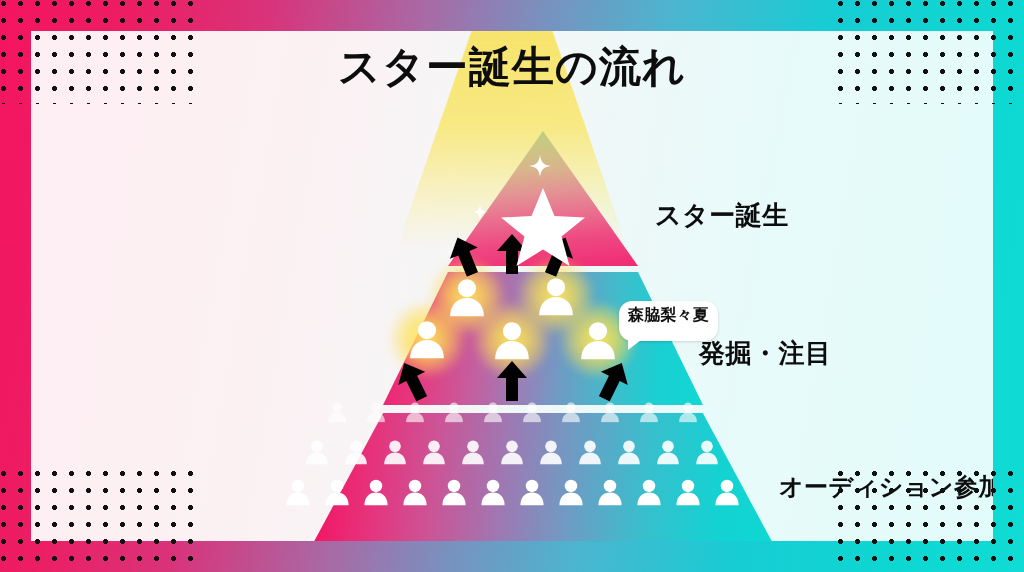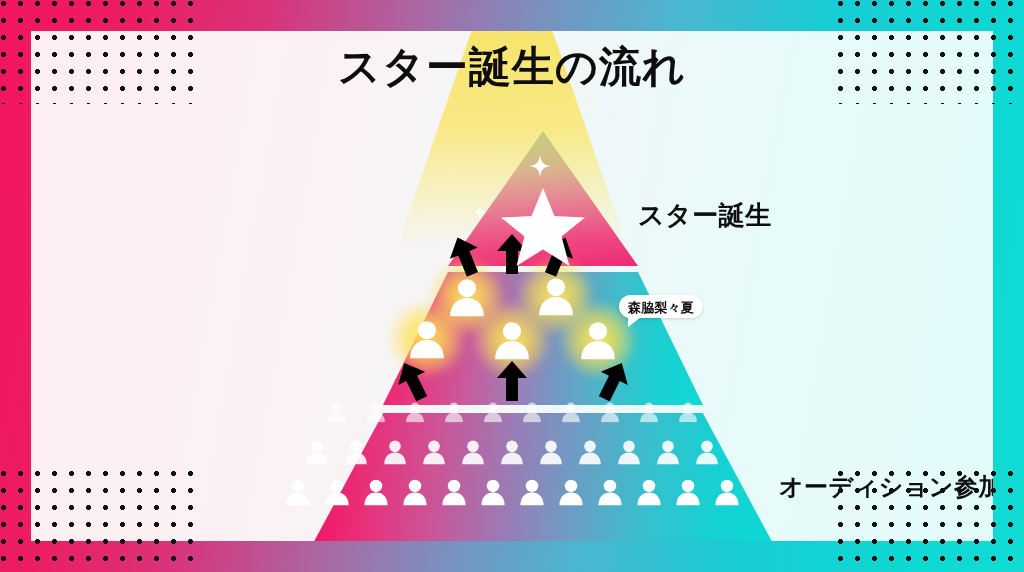--- a/index.html
+++ b/index.html
@@ -224,37 +224,37 @@
     height: 0;
     border-style: solid;
   }
   .callout-left  { left: 336px; top: 270px; font-size: 14px; }
   .callout-left::after {
     right: 9px;
     bottom: -9px;
     border-width: 10px 0 0 13px;
     border-color: #ffffff transparent transparent transparent;
   }
-  .callout-right { left: 588px; top: 264px; font-size: 13px; padding: 4px 9px 1px 9px; }
+  .callout-right { left: 588px; top: 270px; font-size: 16px; padding: 4px 9px 15px 9px; }
   .callout-right::after {
     left: 9px;
     bottom: -9px;
     border-width: 10px 13px 0 0;
     border-color: #ffffff transparent transparent transparent;
   }
 
   
   .stage-label {
     position: absolute;
     font-weight: 900;
     color: #0d0d0d;
     white-space: nowrap;
     letter-spacing: 0.5px;
   }
-  .label-top  { left: 607px; top: 167px; font-size: 26px; }
+  .label-top  { left: 624px; top: 167px; font-size: 26px; }
   .label-mid  { left: 668px; top: 305px; font-size: 26px; }
   .label-base { left: 748px; top: 440px; font-size: 24px; }
 </style>
 </head>
 <body>
 
 <div id="infographic">
 
   <div class="border-band"></div>
 
@@ -536,20 +536,21 @@
             <path d="M10 0 C11 7 13 9 20 10 C13 11 11 13 10 20 C9 13 7 11 0 10 C7 9 9 7 10 0 Z" fill="#ffffff"></path>
           </svg></div>
         <div class="sparkle" style="left: 449px; top: 181px;"><svg width="15" height="15" viewBox="0 0 20 20">
             <path d="M10 0 C11 7 13 9 20 10 C13 11 11 13 10 20 C9 13 7 11 0 10 C7 9 9 7 10 0 Z" fill="#ffffff"></path>
           </svg></div>
       </div>
 
     <div class="callout callout-right">森脇梨々夏</div>
 
     <div class="stage-label label-top">スター誕生</div>
+    <div class="stage-label label-mid">発掘・注目</div>
     <div class="stage-label label-base">オーディション参加</div>
 
   </div>
 
   <div class="dots dots-tl"></div>
   <div class="dots dots-tr"></div>
   <div class="dots dots-bl"></div>
   <div class="dots dots-br"></div>
 
 </div>

